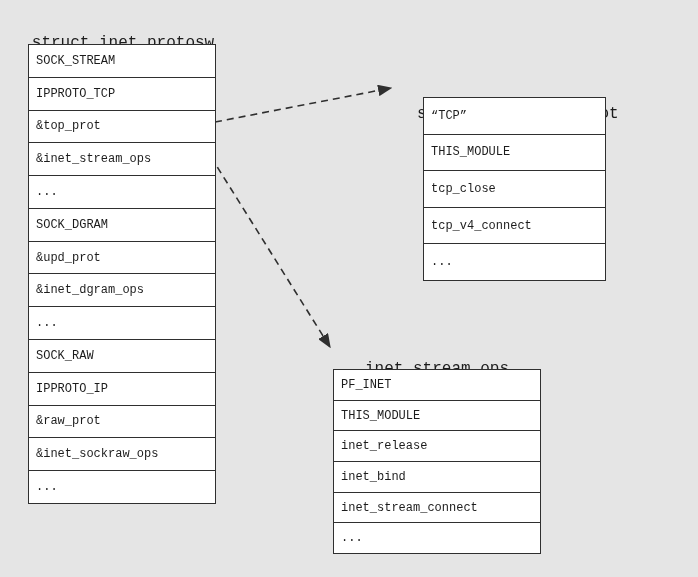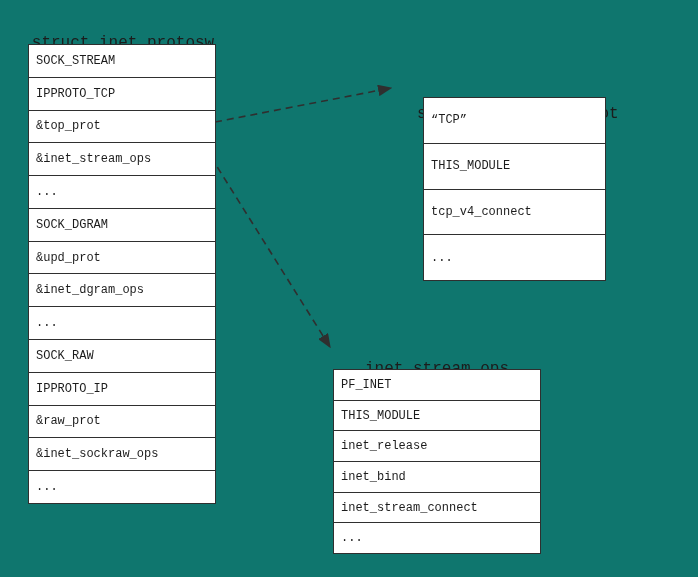--- a/index.html
+++ b/index.html
@@ -1,20 +1,20 @@
 <!DOCTYPE html>
 <html><head>
 <meta charset="utf-8">
 <style>
   html, body { margin: 0; padding: 0; background: #ffffff; }
   .canvas {
     position: relative;
     width: 698px;
     height: 577px;
-    background: #0f766e;
+    background: #e5e5e5;
     overflow: hidden;
     font-family: "Liberation Mono", "DejaVu Sans Mono", monospace;
     color: #1c1c1c;
   }
   .arrows-layer {
     position: absolute;
     left: 0; top: 0;
     width: 698px; height: 577px;
     pointer-events: none;
   }
@@ -112,20 +112,21 @@
 
   <div class="struct-title title-tcpprot">
     <div>struct proto tcp_prot</div>
   </div>
   <div class="struct-table table-tcpprot">
 
       <div class="cell">“TCP”</div>
 
       <div class="cell">THIS_MODULE</div>
 
+      <div class="cell">tcp_close</div>
 
       <div class="cell">tcp_v4_connect</div>
 
 
       <div class="cell">...</div>
     </div>
 
   <div class="struct-title title-streamops">
     <div>inet_stream_ops</div>
   </div>

